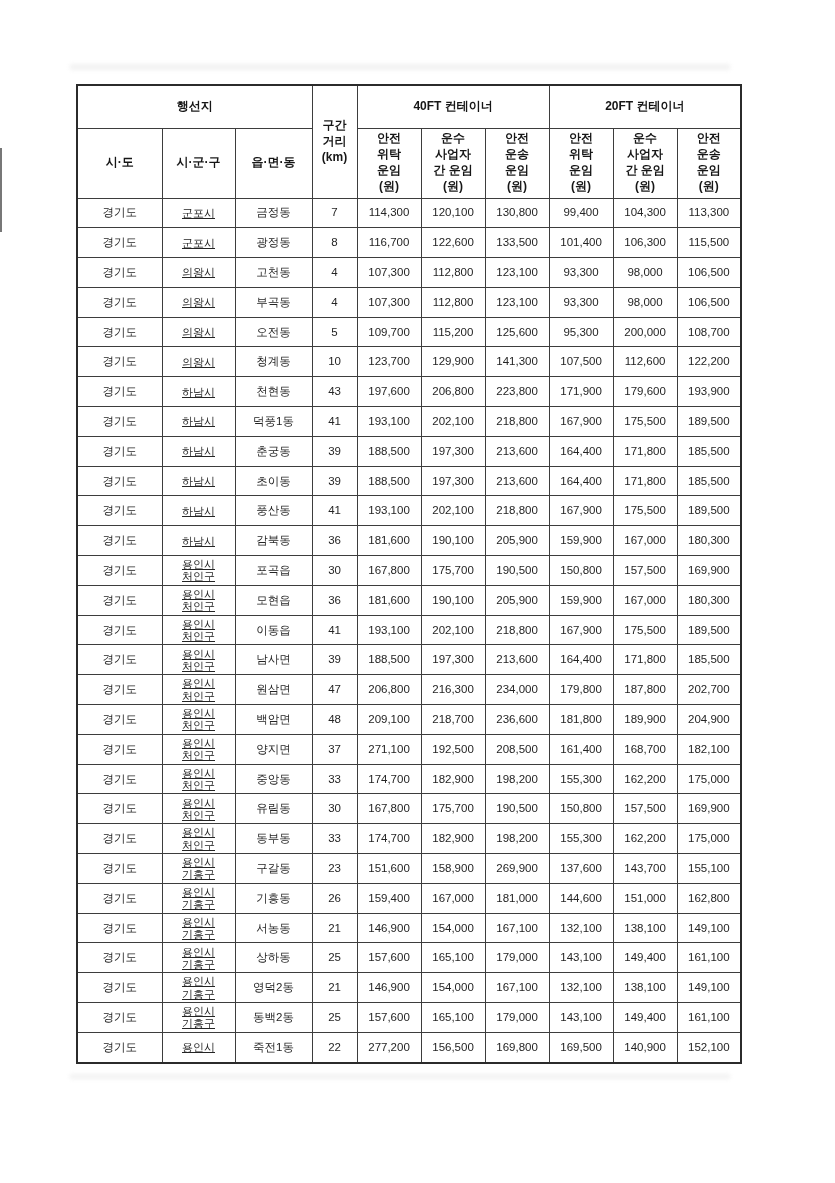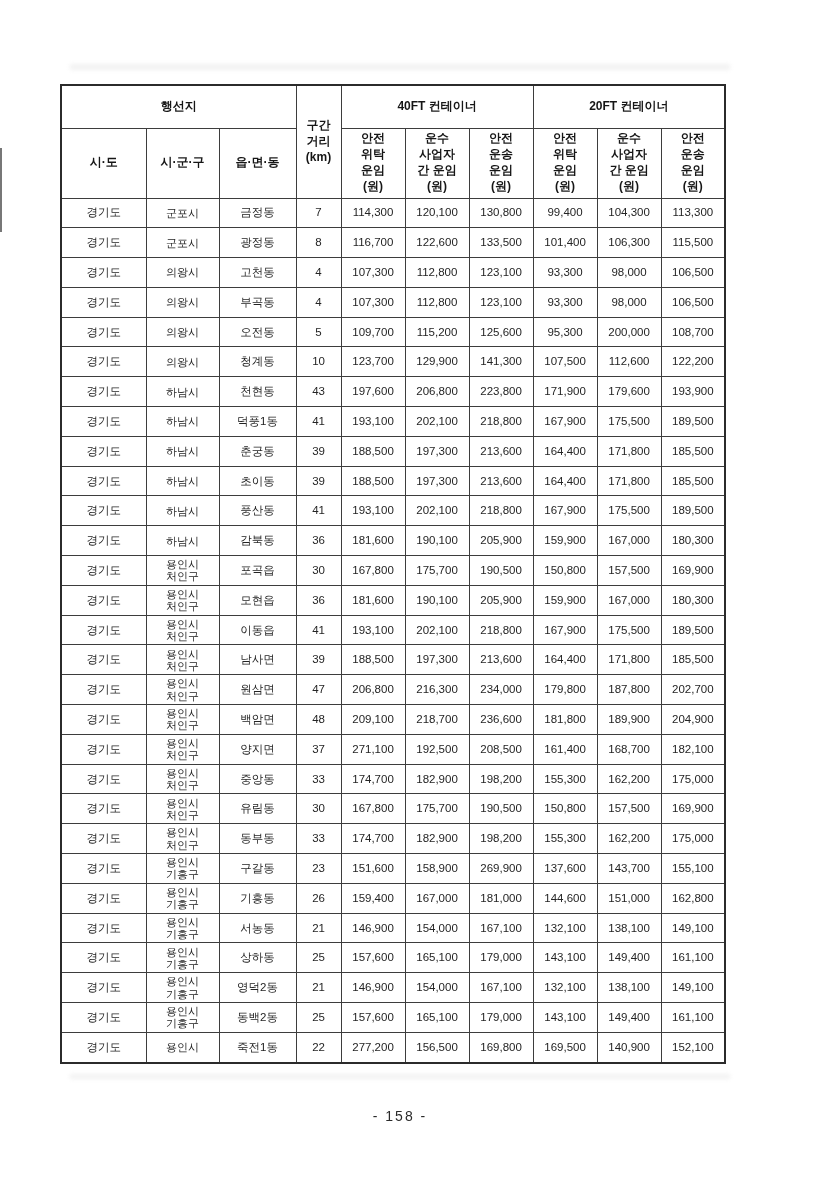--- a/index.html
+++ b/index.html
@@ -30,21 +30,21 @@
     position: absolute;
     background: #b5b5b5;
     opacity: 0.18;
     filter: blur(2px);
   }
   .smudge-top  { left: 70px;  top: 64px;   width: 660px; height: 6px; }
   .smudge-bottom { left: 70px; top: 1074px; width: 660px; height: 5px; }
 
   table.fare-table {
     position: absolute;
-    left: 60px;
+    left: 76px;
     top: 84px;
     width: 664px;
     border-collapse: collapse;
     table-layout: fixed;
     border: 2px solid #2b2b2b;
   }
   .fare-table th,
   .fare-table td {
     border: 1px solid #3d3d3d;
     text-align: center;
@@ -60,21 +60,21 @@
     color: #161616;
   }
   .fare-table thead tr.group-row { height: 43px; }
   .fare-table thead tr.sub-row   { height: 70px; }
   .fare-table tbody td {
     height: 28.8px;
     font-size: 11.5px;
     line-height: 1.12;
     color: #242424;
   }
-  .fare-table tbody td.col-sigungu { font-size: 11px; }
+  .fare-table tbody td.col-sigungu { font-size: 11px; text-decoration: underline; }
   .page-number {
     position: absolute;
     left: 68px;
     top: 1108px;
     width: 664px;
     text-align: center;
     font-size: 14px;
     letter-spacing: 2px;
     color: #2a2a2a;
   }
@@ -501,15 +501,14 @@
           <td class="col-num">277,200</td>
           <td class="col-num">156,500</td>
           <td class="col-num">169,800</td>
           <td class="col-num">169,500</td>
           <td class="col-num">140,900</td>
           <td class="col-num">152,100</td>
         </tr>
       </tbody>
   </table>
 
-  <div class="page-number">- 158 -</div>
 
 </div>
 
 </body></html>

